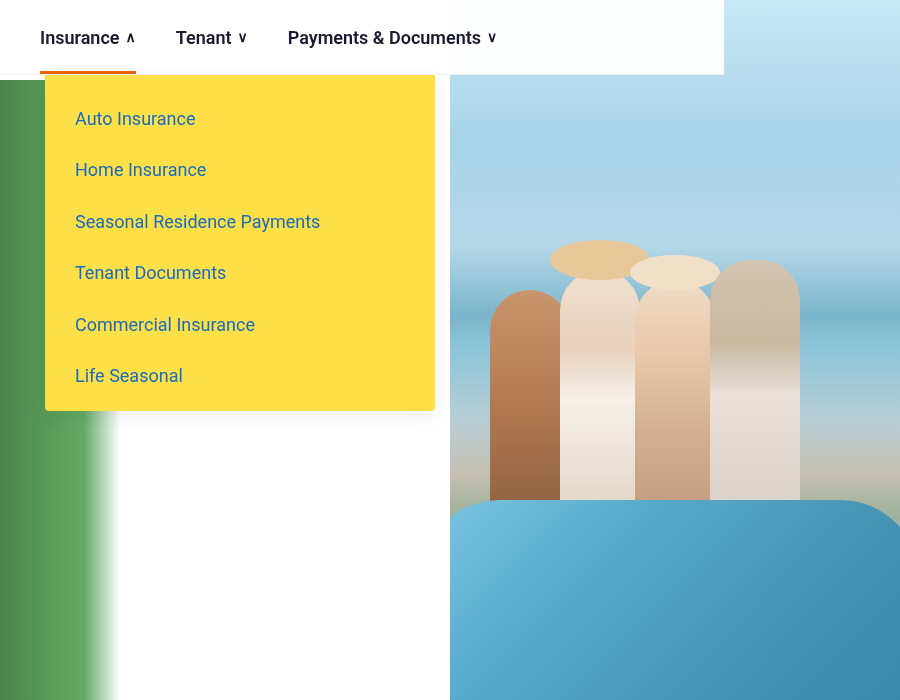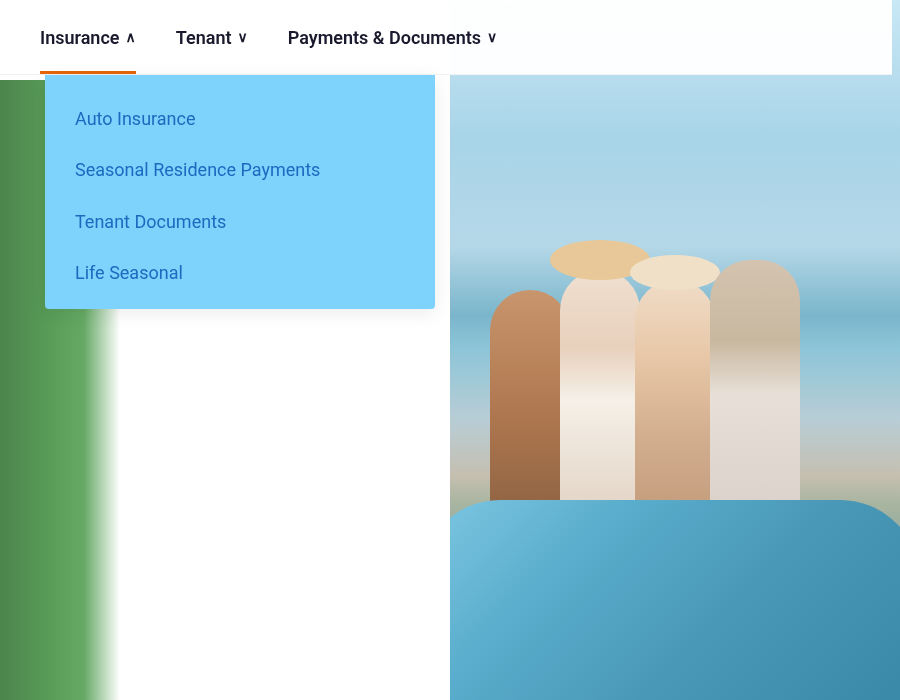--- a/index.html
+++ b/index.html
@@ -140,21 +140,21 @@
       height: 620px;
       background: linear-gradient(90deg, #2d6e2d 0%, #3a8a3a 40%, #4a9a4a 70%, transparent 100%);
       opacity: 0.85;
     }
 
     
     .navbar {
       position: absolute;
       top: 0;
       left: 0;
-      width: 892px;
+      width: 724px;
       height: 75px;
       background: rgba(255, 255, 255, 0.97);
       z-index: 10;
       display: flex;
       align-items: center;
       padding: 14px 40px;
       border-bottom: 1px solid rgba(0,0,0,0.05);
     }
 
     .nav-items {
@@ -178,21 +178,21 @@
       font-size: 14px;
       color: #1a1a2e;
     }
 
     
     .dropdown-menu {
       position: absolute;
       top: 75px;
       left: 45px;
       width: 390px;
-      background: #7dd3fc;
+      background: #fde047;
       z-index: 20;
       padding: 18px 0 10px 0;
       box-shadow: 0 4px 20px rgba(0,0,0,0.08);
       border-radius: 0 0 4px 4px;
     }
 
     .dropdown-item {
       display: block;
       padding: 14px 30px;
       font-size: 18px;
@@ -256,21 +256,27 @@
       <span class="chevron">∨</span>
     </div>
   </div>
 </nav>
 
 <div class="dropdown-menu">
   <a class="dropdown-item" href="#">
     <span>Auto Insurance</span>
   </a>
   <a class="dropdown-item" href="#">
+    <span>Home Insurance</span>
+  </a>
+  <a class="dropdown-item" href="#">
     <span>Seasonal Residence Payments</span>
   </a>
   <a class="dropdown-item" href="#">
     <span>Tenant Documents</span>
   </a>
   <a class="dropdown-item" href="#">
+    <span>Commercial Insurance</span>
+  </a>
+  <a class="dropdown-item" href="#">
     <span>Life Seasonal</span>
   </a>
 </div>
 
 </body></html>

